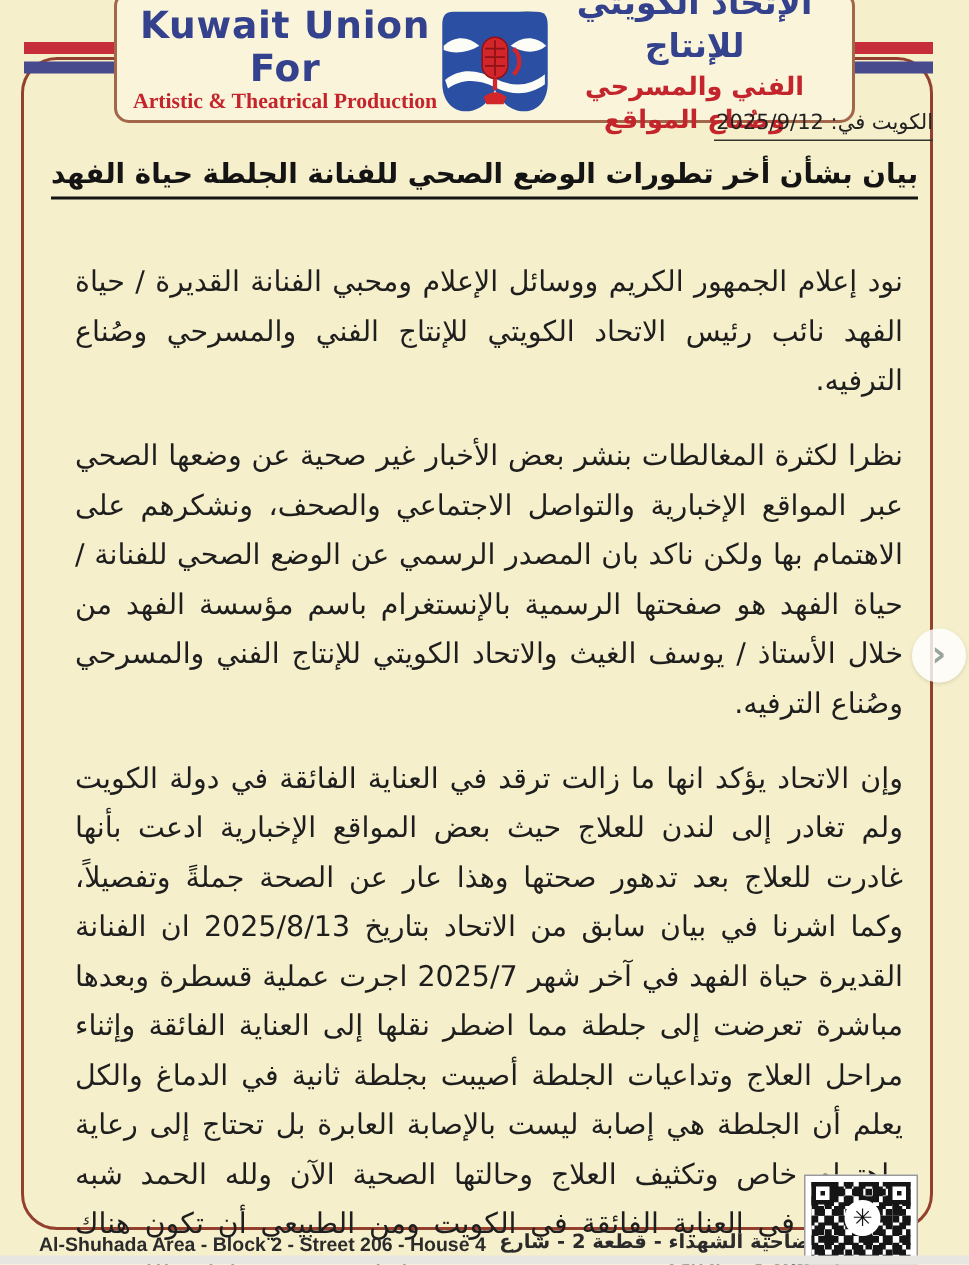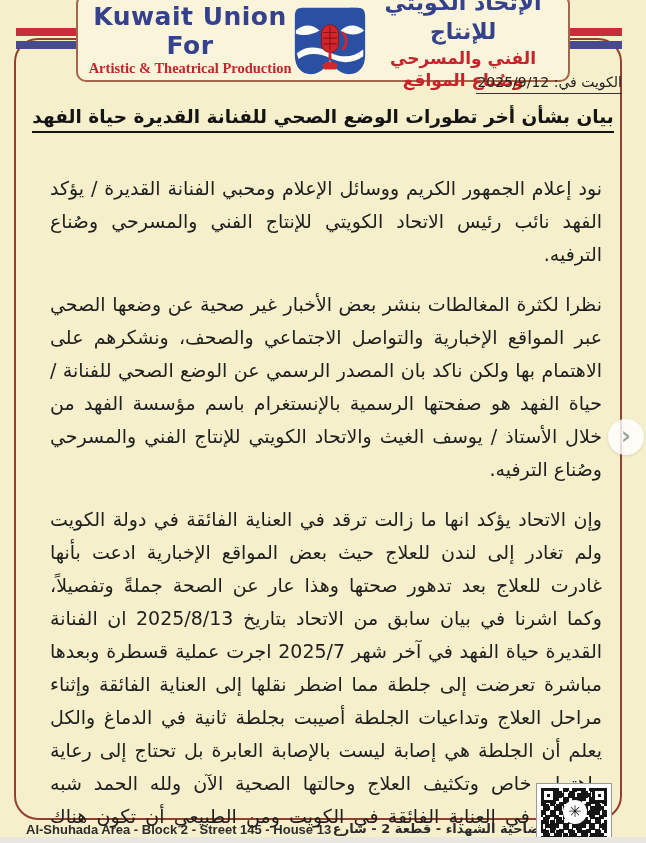--- a/index.html
+++ b/index.html
@@ -144,30 +144,30 @@
 
     <div class="org-ar">
       <div class="l1">الإتحاد الكويتي للإنتاج</div>
       <div class="l2">الفني والمسرحي وصُناع المواقع</div>
     </div>
   </div>
 
   <div class="date-line">الكويت في: 2025/9/12</div>
 
   <div class="doc-title">
-    <span>بيان بشأن أخر تطورات الوضع الصحي للفنانة القديرة حياة الفهد</span>
+    <span>بيان بشأن أخر تطورات الوضع الصحي للفنانة الجلطة حياة الفهد</span>
   </div>
 
   <div class="body-text">
-    <p>نود إعلام الجمهور الكريم ووسائل الإعلام ومحبي الفنانة القديرة / يؤكد الفهد نائب رئيس الاتحاد الكويتي للإنتاج الفني والمسرحي وصُناع الترفيه.</p>
+    <p>نود إعلام الجمهور الكريم ووسائل الإعلام ومحبي الفنانة القديرة / حياة الفهد نائب رئيس الاتحاد الكويتي للإنتاج الفني والمسرحي وصُناع الترفيه.</p>
     <p>نظرا لكثرة المغالطات بنشر بعض الأخبار غير صحية عن وضعها الصحي عبر المواقع الإخبارية والتواصل الاجتماعي والصحف، ونشكرهم على الاهتمام بها ولكن ناكد بان المصدر الرسمي عن الوضع الصحي للفنانة / حياة الفهد هو صفحتها الرسمية بالإنستغرام باسم مؤسسة الفهد من خلال الأستاذ / يوسف الغيث والاتحاد الكويتي للإنتاج الفني والمسرحي وصُناع الترفيه.</p>
     <p>وإن الاتحاد يؤكد انها ما زالت ترقد في العناية الفائقة في دولة الكويت ولم تغادر إلى لندن للعلاج حيث بعض المواقع الإخبارية ادعت بأنها غادرت للعلاج بعد تدهور صحتها وهذا عار عن الصحة جملةً وتفصيلاً، وكما اشرنا في بيان سابق من الاتحاد بتاريخ 2025/8/13 ان الفنانة القديرة حياة الفهد في آخر شهر 2025/7 اجرت عملية قسطرة وبعدها مباشرة تعرضت إلى جلطة مما اضطر نقلها إلى العناية الفائقة وإثناء مراحل العلاج وتداعيات الجلطة أصيبت بجلطة ثانية في الدماغ والكل يعلم أن الجلطة هي إصابة ليست بالإصابة العابرة بل تحتاج إلى رعاية واهتمام خاص وتكثيف العلاج وحالتها الصحية الآن ولله الحمد شبه مستقرة في العناية الفائقة في الكويت ومن الطبيعي أن تكون هناك متغيرات لوضعها الصحي حيث يمر بعدة مراحل وهذه هي إرادة الله</p>
   </div>
 
-  <div class="footer-en">Al-Shuhada Area - Block 2 - Street 145 - House 13</div>
+  <div class="footer-en">Al-Shuhada Area - Block 2 - Street 206 - House 4</div>
   <div class="footer-ar">ضاحية الشهداء - قطعة 2 - شارع 206 - منزل 13</div>
 
   <div class="qr">
     <div class="modules"></div>
     <div class="finder tl"></div>
     <div class="finder tr"></div>
     <div class="center-mark">✳</div>
   </div>
 
   <div class="next-btn">

